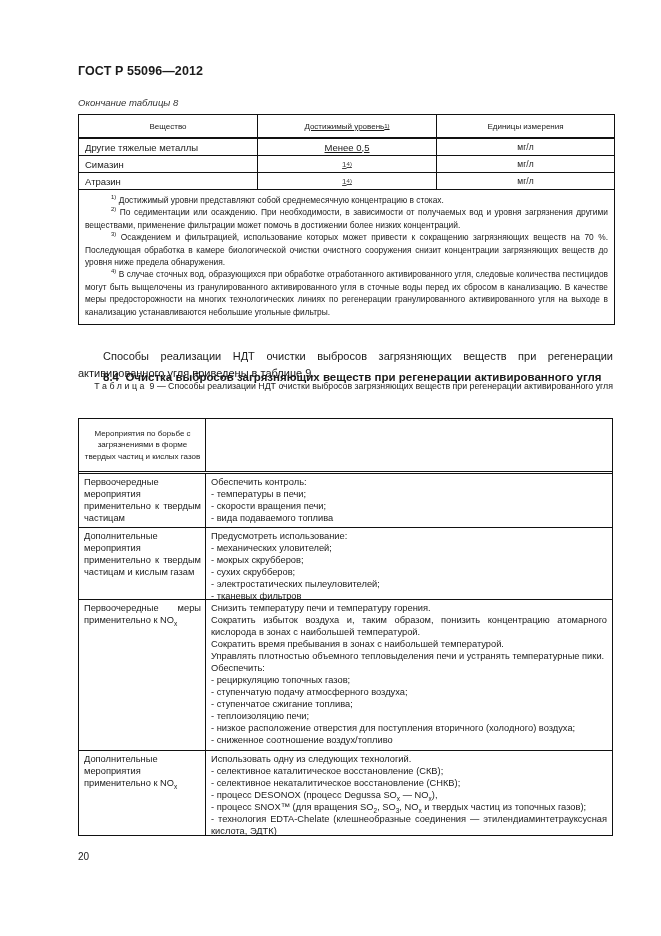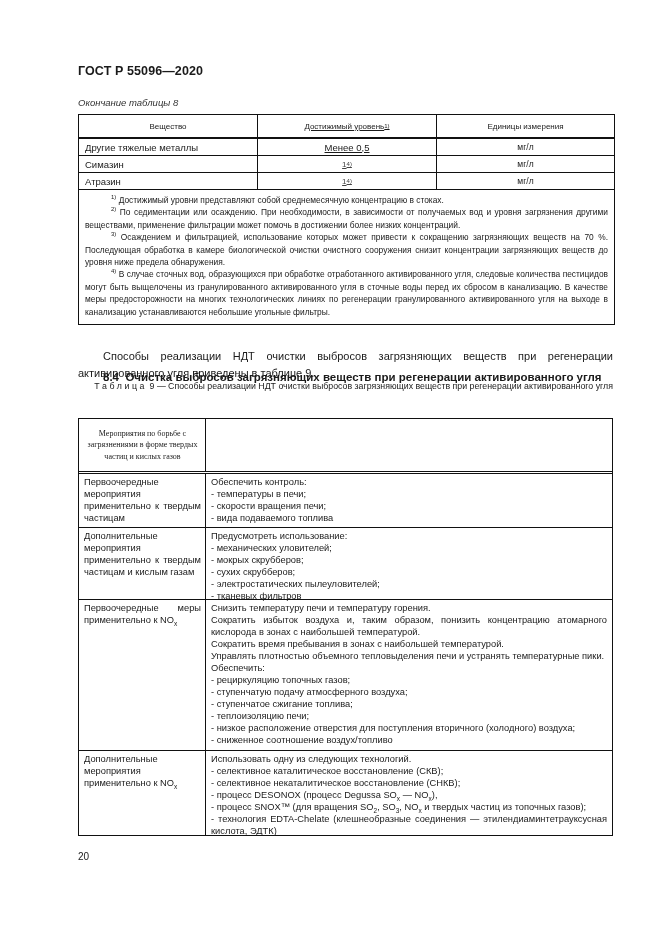--- a/index.html
+++ b/index.html
@@ -49,21 +49,21 @@
     position: absolute; left: 78px; top: 380px; width: 535px;
     font-size: 8.8px; line-height: 12.5px; text-align: right;
   }
   .spaced { letter-spacing: 2.6px; }
 
   
   .t9 {
     position: absolute; left: 78px; top: 418px; width: 535px;
     border: 1px solid #111; box-sizing: border-box;
   }
-  .t9-head { display: flex; height: 52px; border-bottom: 3px double #111; font-family: Liberation Serif, serif; }
+  .t9-head { display: flex; height: 52px; border-bottom: 3px double #111; }
   .t9-row { display: flex; border-bottom: 1px solid #111; }
   .t9-row:last-child { border-bottom: none; }
   .t9 .c1 {
     width: 127px; border-right: 1px solid #111; box-sizing: border-box;
     padding: 2px 4px 2px 5px; font-size: 9.3px; line-height: 12px; text-align: justify;
   }
   .t9 .c2 {
     flex: 1; padding: 2px 5px; font-size: 9.3px; line-height: 12px; text-align: justify;
   }
   .t9-head .c1, .t9-head .c2 {
@@ -73,21 +73,21 @@
   .t9 .line { display: block; }
   .t9 sub { font-size: 6.5px; vertical-align: sub; line-height: 0; }
 
   .page-number {
     position: absolute; left: 78px; top: 851px; font-size: 10px;
   }
 </style>
 </head>
 <body>
 
-<div class="page-header">ГОСТ Р 55096—2020</div>
+<div class="page-header">ГОСТ Р 55096—2012</div>
 
 <div class="table-cont-caption">Окончание таблицы 8</div>
 
 <div class="t8">
   <div class="t8-head">
     <div class="c c1">Вещество</div>
     <div class="c c2">
       <span>Достижимый уровень</span>
         <sup>1)</sup>
     </div>

